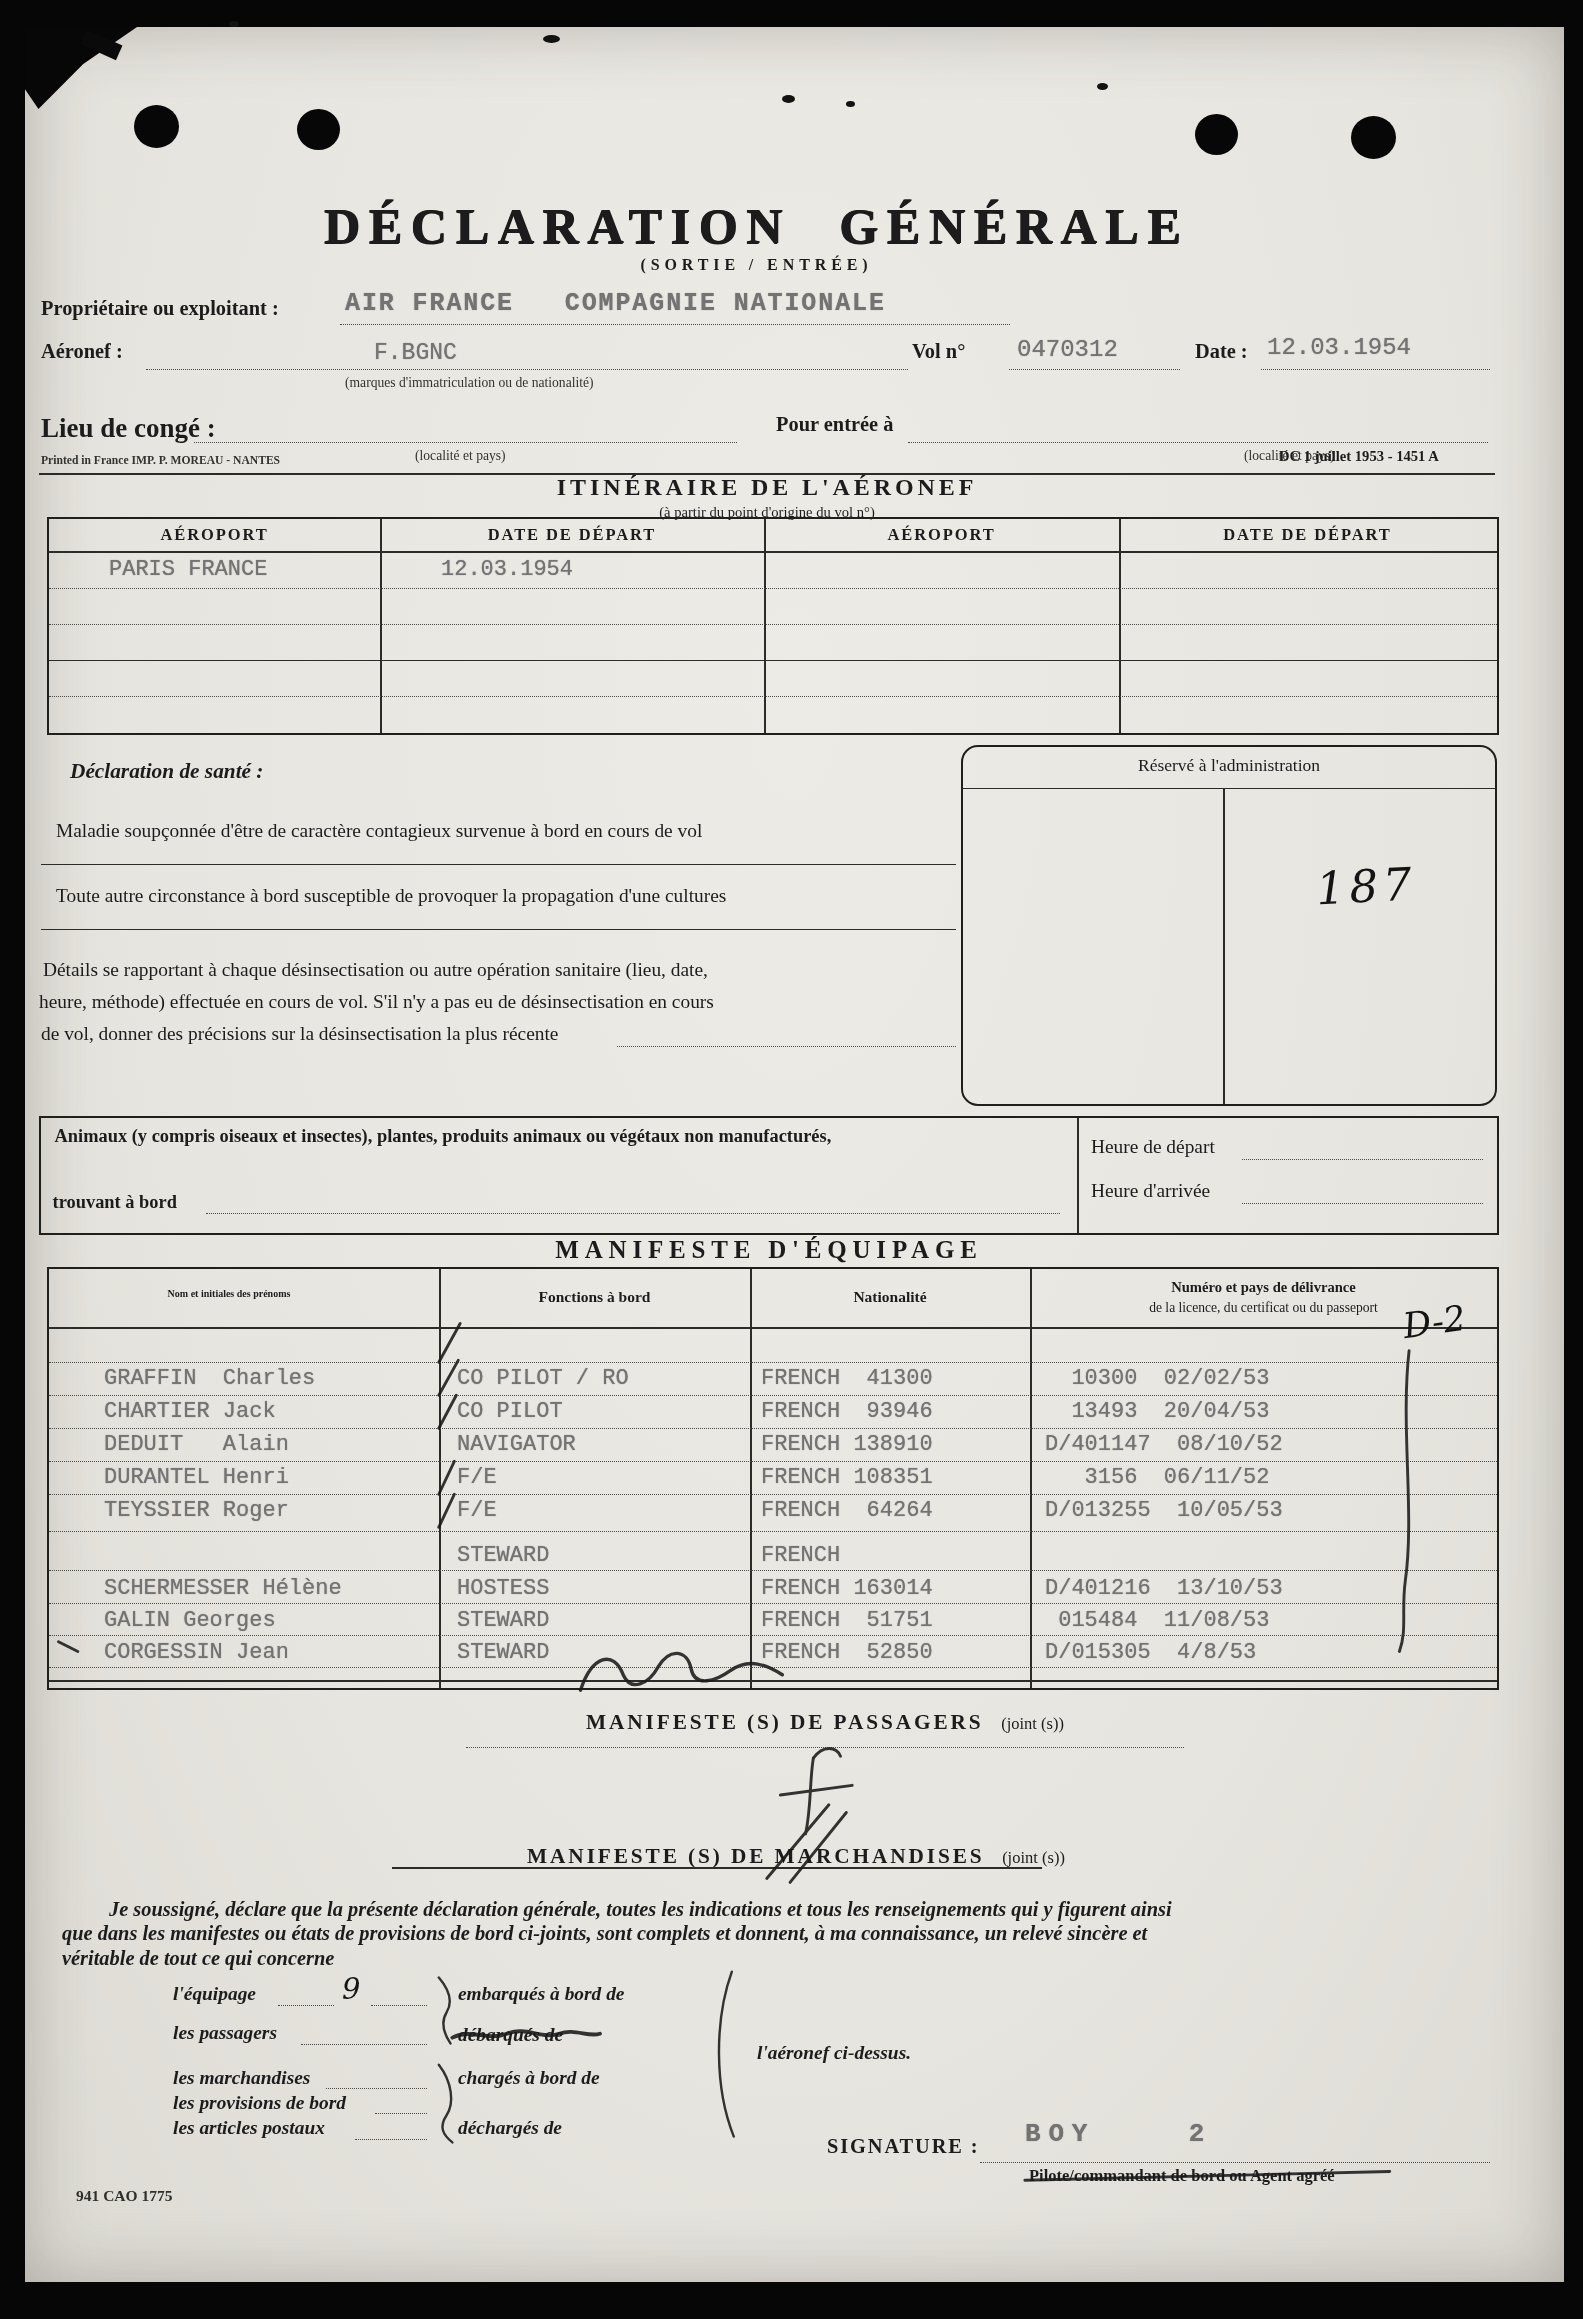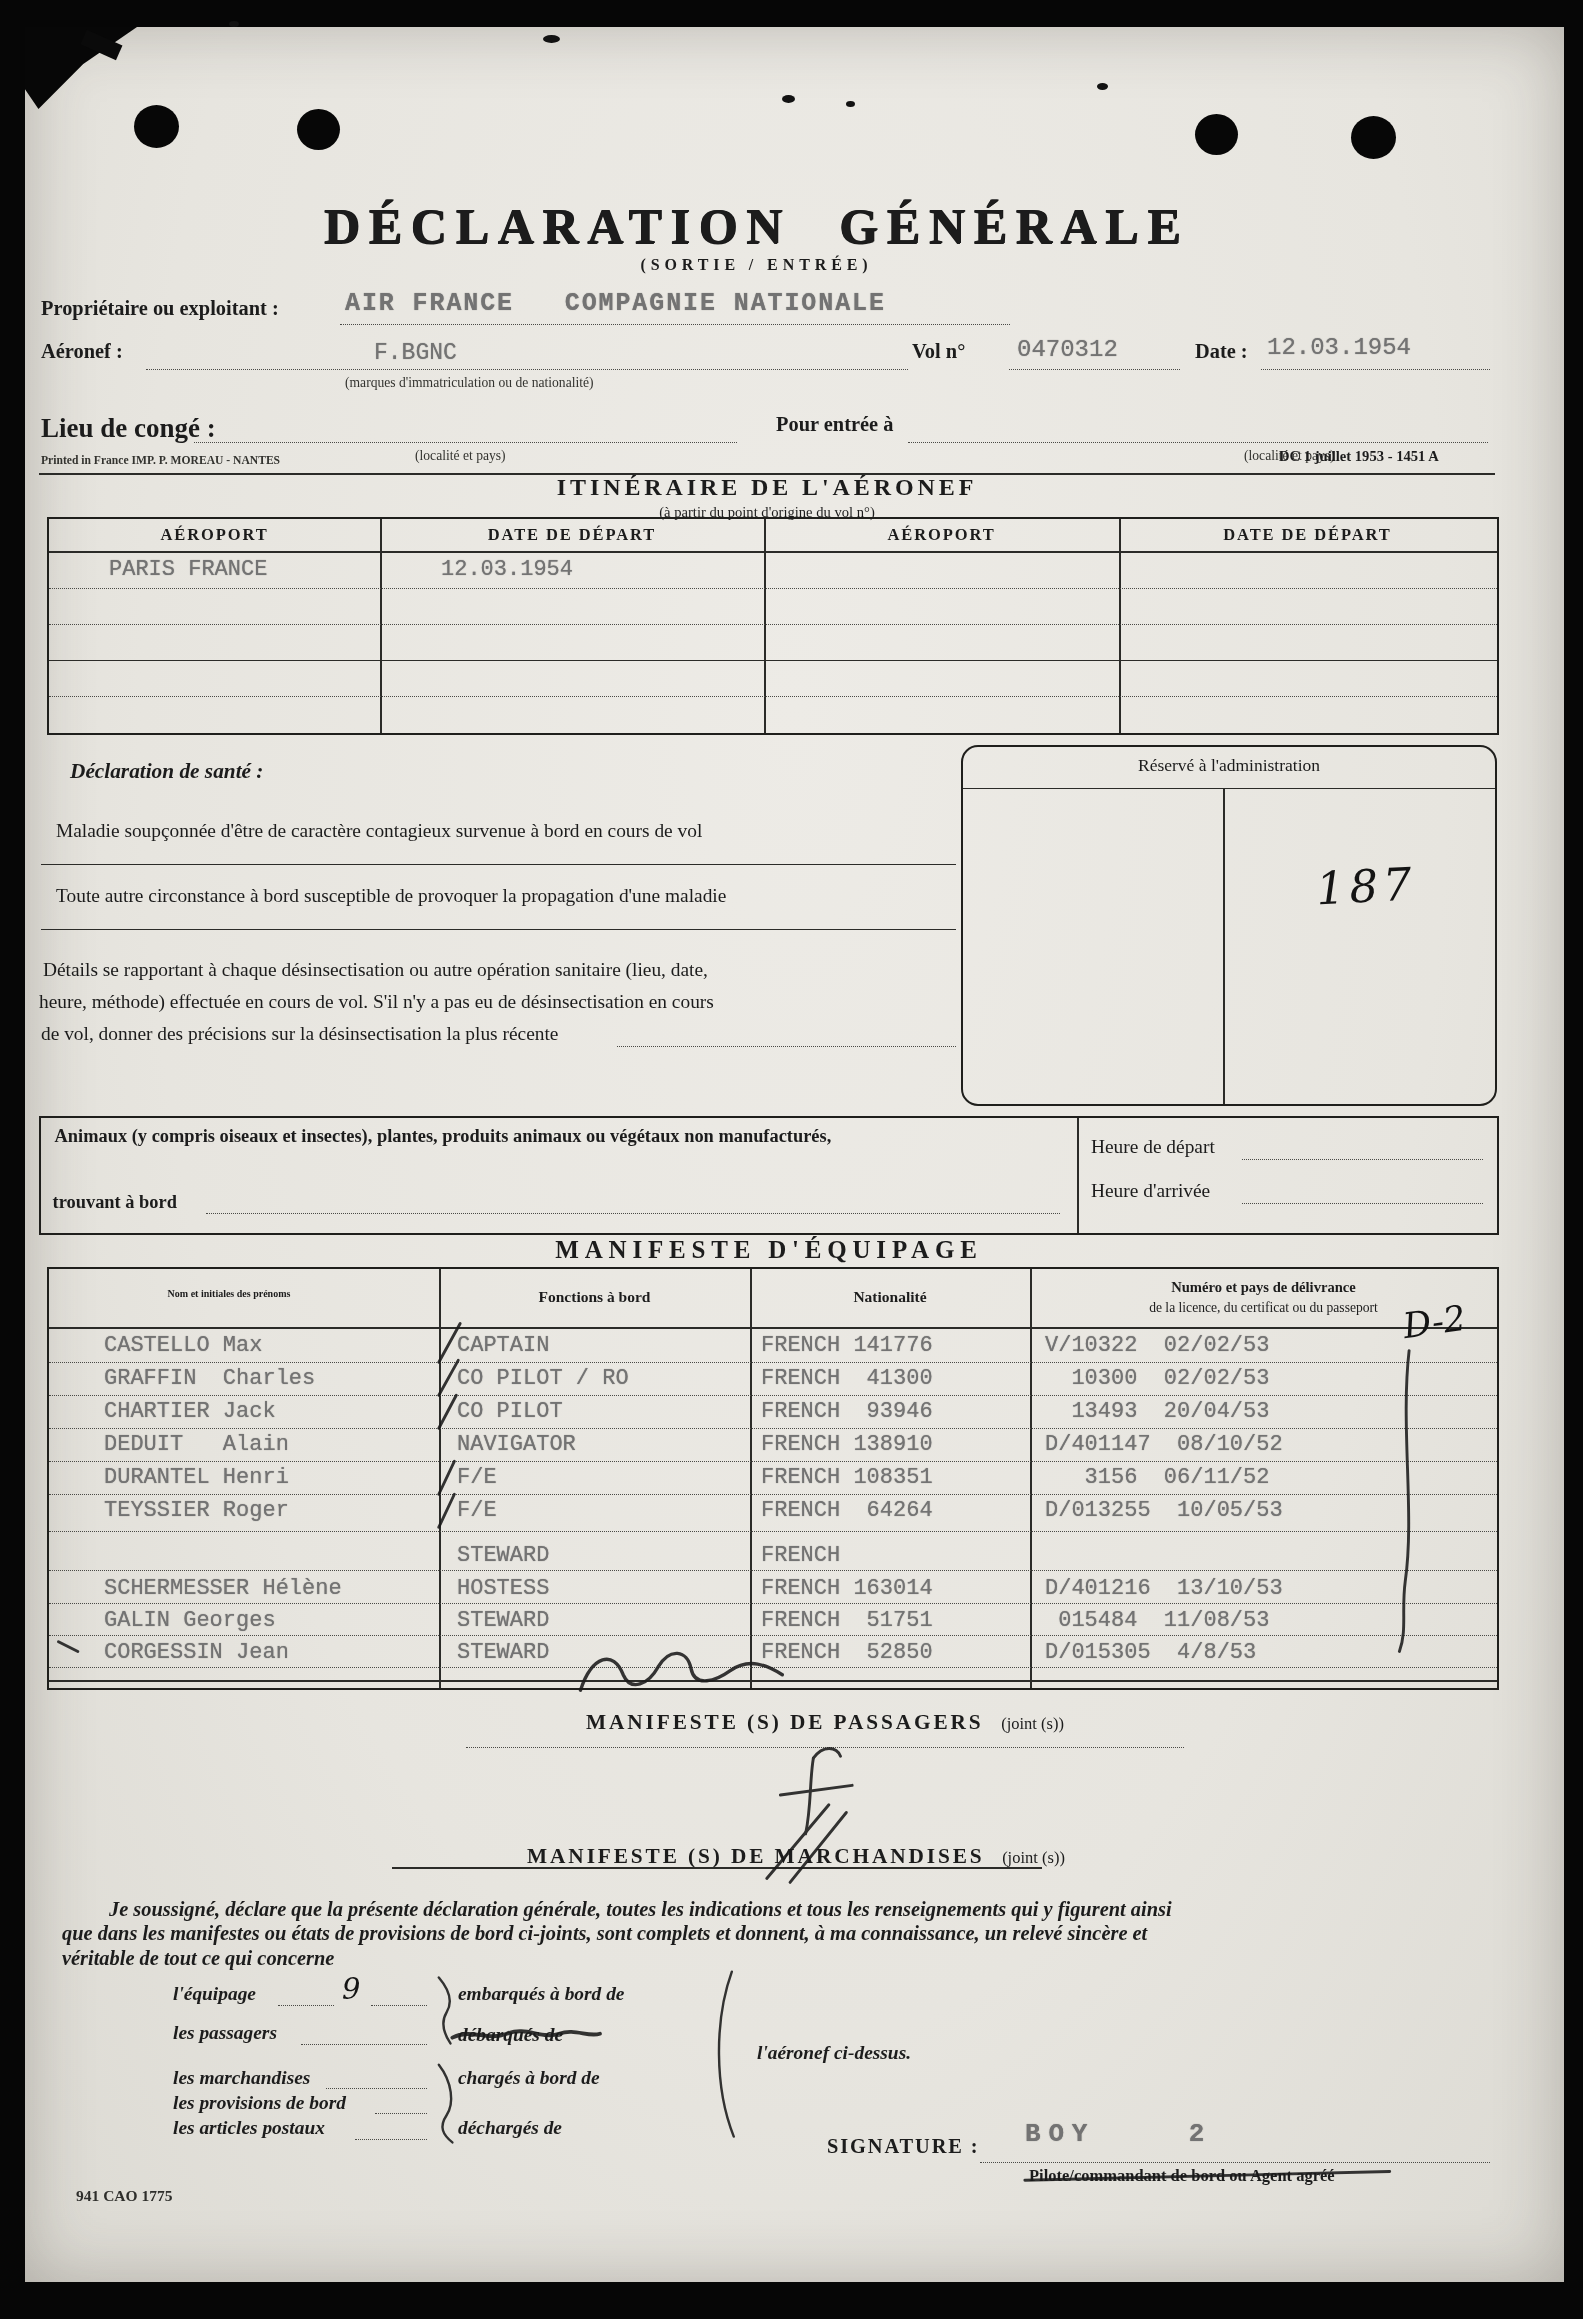--- a/index.html
+++ b/index.html
@@ -118,21 +118,21 @@
     <span class="cell mono it-air"></span>
     <span class="cell mono it-date"></span>
   </div>
 </div>
 
 <div class="abs serif b i" style="left:70px;top:759px;font-size:21.3px;">Déclaration de santé :</div>
 
 <div class="abs serif" style="left:56px;top:820px;font-size:19.4px;">Maladie soupçonnée d'être de caractère contagieux survenue à bord en cours de vol</div>
 <div class="soll" style="left:41px;top:864px;width:915px;height:1px;"></div>
 
-<div class="abs serif" style="left:56px;top:885px;font-size:19.4px;">Toute autre circonstance à bord susceptible de provoquer la propagation d'une maladie</div>
+<div class="abs serif" style="left:56px;top:885px;font-size:19.4px;">Toute autre circonstance à bord susceptible de provoquer la propagation d'une cultures</div>
 <div class="soll" style="left:41px;top:929px;width:915px;height:1px;"></div>
 
 <div class="abs serif" style="left:43px;top:959px;font-size:19.4px;">Détails se rapportant à chaque désinsectisation ou autre opération sanitaire (lieu, date,</div>
 <div class="abs serif" style="left:39px;top:991px;font-size:19.4px;">heure, méthode) effectuée en cours de vol. S'il n'y a pas eu de désinsectisation en cours</div>
 <div class="abs serif" style="left:41px;top:1023px;font-size:19.4px;">de vol, donner des précisions sur la désinsectisation la plus récente</div>
 <div class="dotl" style="left:617px;top:1046px;width:339px;"></div>
 
 <div class="tbl" style="left:961px;top:745px;width:532px;height:357px;border-radius:17px;">
   <div class="abs serif ctr" style="left:0;top:7.8px;width:100%;font-size:17.5px;">Réservé à l'administration</div>
   <div class="soll" style="left:0;top:41px;width:100%;height:1px;"></div>
@@ -170,26 +170,20 @@
   <div class="dotl" style="left:0;top:126px;width:100%;"></div>
   <div class="dotl" style="left:0;top:159px;width:100%;"></div>
   <div class="dotl" style="left:0;top:192px;width:100%;"></div>
   <div class="dotl" style="left:0;top:225px;width:100%;"></div>
   <div class="dotl" style="left:0;top:262px;width:100%;"></div>
   <div class="dotl" style="left:0;top:301px;width:100%;"></div>
   <div class="dotl" style="left:0;top:334px;width:100%;"></div>
   <div class="dotl" style="left:0;top:366px;width:100%;"></div>
   <div class="dotl" style="left:0;top:398px;width:100%;"></div>
 
-  <div class="row" style="top:64px;font-size:22px;">
-    <span class="cell mono c-name">CASTELLO Max</span>
-    <span class="cell mono c-func">CAPTAIN</span>
-    <span class="cell mono c-nat">FRENCH 141776</span>
-    <span class="cell mono c-lic">V/10322  02/02/53</span>
-  </div>
   <div class="row" style="top:97px;font-size:22px;">
     <span class="cell mono c-name">GRAFFIN  Charles</span>
     <span class="cell mono c-func">CO PILOT / RO</span>
     <span class="cell mono c-nat">FRENCH  41300</span>
     <span class="cell mono c-lic">  10300  02/02/53</span>
   </div>
   <div class="row" style="top:130px;font-size:22px;">
     <span class="cell mono c-name">CHARTIER Jack</span>
     <span class="cell mono c-func">CO PILOT</span>
     <span class="cell mono c-nat">FRENCH  93946</span>

